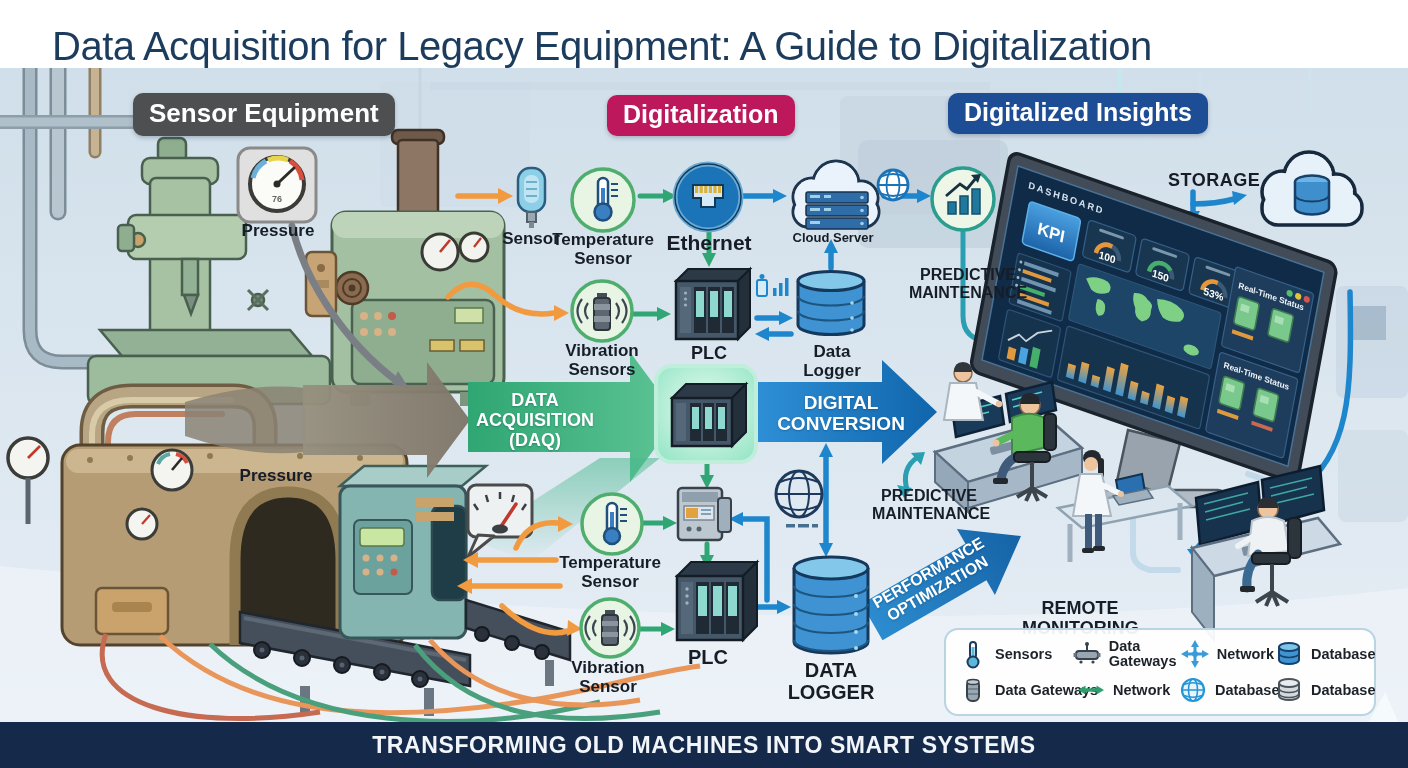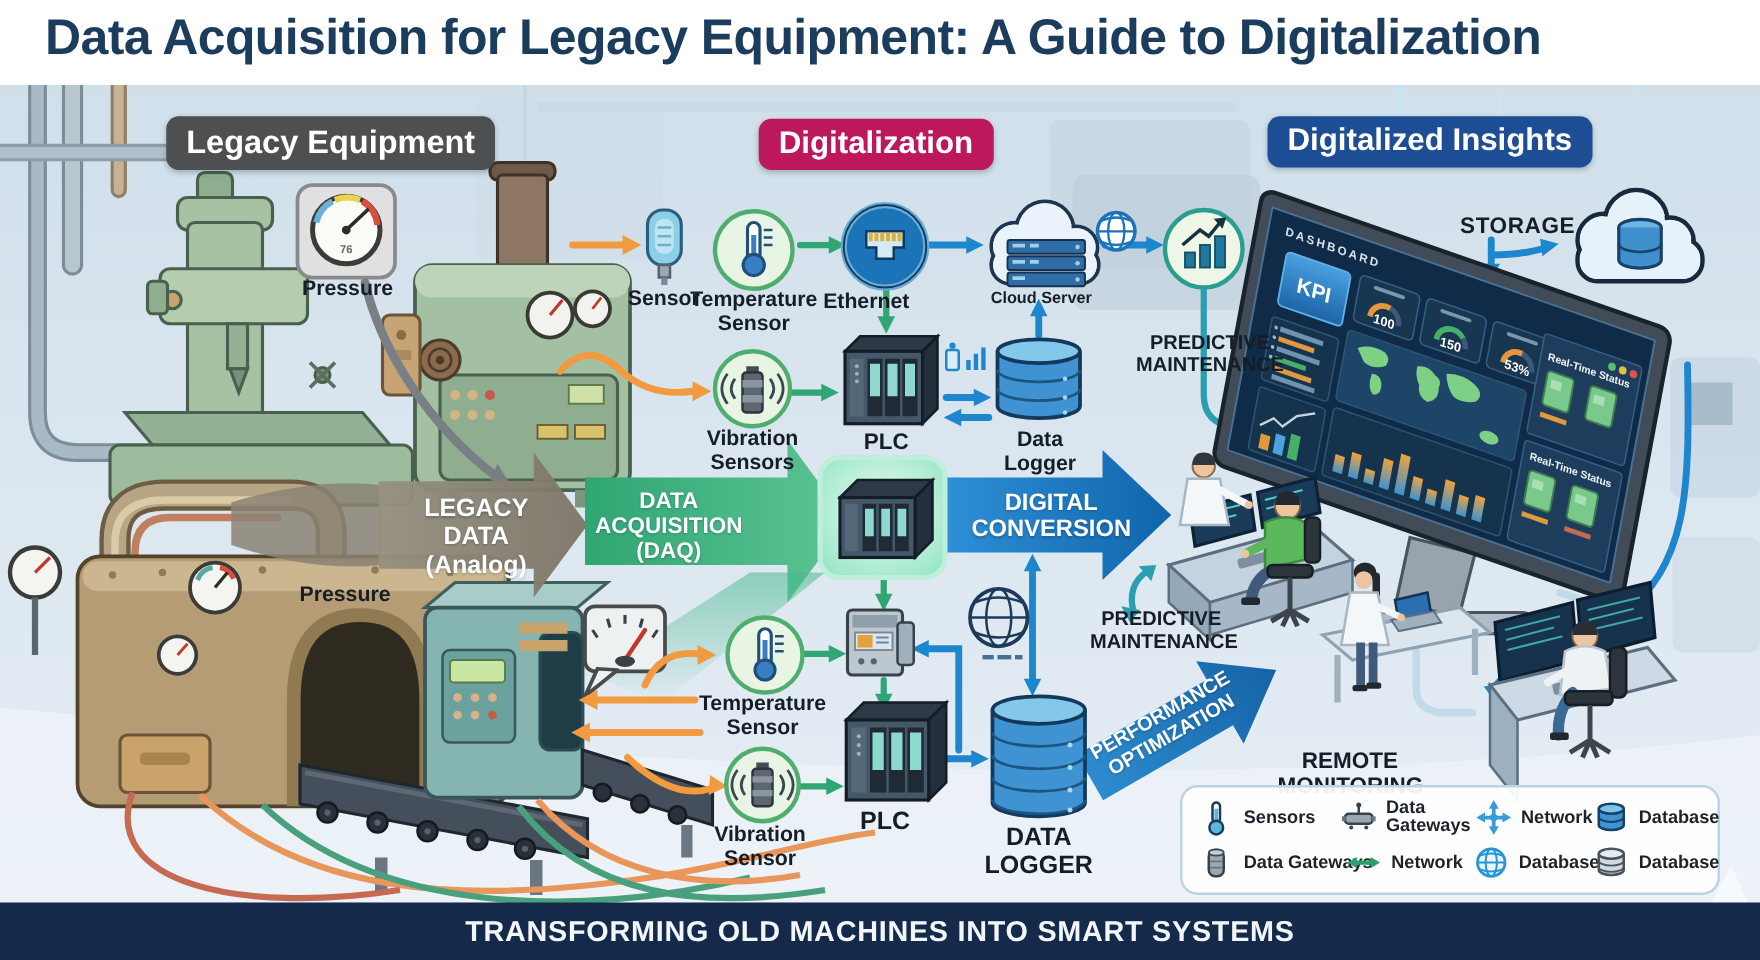--- a/index.html
+++ b/index.html
@@ -1,29 +1,29 @@
 <!DOCTYPE html>
 <html><head>
 <meta charset="utf-8">
 <style>
   html,body{margin:0;padding:0;background:#9aa7b4;}
   .canvas{position:relative;width:1408px;height:768px;overflow:hidden;
     font-family:"Liberation Sans",sans-serif;background:#dfe9f1;}
   .titlebar{position:absolute;top:0;left:0;width:1408px;height:68px;background:#ffffff;z-index:3;}
-  .titlebar h1{margin:0;padding:8px 0 0 36px;font-size:40px;font-weight:bold;
+  .titlebar h1{margin:16px;padding:8px 0 0 36px;font-size:40px;font-weight:normal;
     color:#1c3c5e;letter-spacing:-0.5px;white-space:nowrap;}
   .footerbar{position:absolute;left:0;bottom:0;width:1408px;height:46px;background:#15294a;z-index:3;
     display:flex;align-items:center;justify-content:center;box-sizing:border-box;}
   .footerbar .txt{color:#f2f6fa;font-size:23px;font-weight:bold;letter-spacing:.6px;white-space:nowrap;}
   svg.bg{position:absolute;left:0;top:0;z-index:1;}
   .badge{position:absolute;z-index:2;color:#fff;font-weight:bold;border-radius:10px;
     padding:5px 16px 7px 16px;white-space:nowrap;box-shadow:0 2px 4px rgba(20,40,60,.25);}
   .badge.legacy{left:133px;top:93px;background:#4d4f50;font-size:26px;}
   .badge.digi{left:607px;top:95px;background:#be185d;font-size:25px;}
-  .badge.insight{left:1014px;top:93px;background:#1d4d94;font-size:25px;}
+  .badge.insight{left:948px;top:93px;background:#1d4d94;font-size:25px;}
   .lbl{position:absolute;z-index:2;font-weight:bold;color:#161d26;text-align:center;
     white-space:pre-line;line-height:1.12;}
   .arrowtxt{color:#ffffff;text-shadow:0 1px 2px rgba(10,40,60,.3);}
   .legend{position:absolute;left:944px;top:628px;width:432px;height:88px;z-index:2;
     background:rgba(255,255,255,.93);border:2px solid #b9d4e2;border-radius:14px;
     box-sizing:border-box;padding:6px 0 6px 12px;display:flex;flex-direction:column;justify-content:space-around;}
   .lg-row{display:flex;align-items:center;}
   .lg-item{display:flex;align-items:center;gap:7px;}
   .lg-row .lg-item:nth-child(1){width:118px;}
   .lg-row .lg-item:nth-child(2){width:112px;}
@@ -739,40 +739,38 @@
   </g>
 </svg>
 
 <div class="titlebar">
   <h1>Data Acquisition for Legacy Equipment: A Guide to Digitalization</h1>
 </div>
 <div class="footerbar">
   <span class="txt">TRANSFORMING OLD MACHINES INTO SMART SYSTEMS</span>
 </div>
 
-<div class="badge legacy">Legacy Equipment</div>
+<div class="badge legacy">Sensor Equipment</div>
 <div class="badge digi">Digitalization</div>
 <div class="badge insight">Digitalized Insights</div>
 
 <div class="lbl" style="left:495px;top:229px;width:72px;font-size:17px">Sensor</div>
 <div class="lbl" style="left:544px;top:230px;width:118px;font-size:17px">Temperature
 Sensor</div>
-<div class="lbl" style="left:650px;top:231px;width:86px;font-size:17px">Ethernet</div>
+<div class="lbl" style="left:666px;top:231px;width:86px;font-size:21px">Ethernet</div>
 <div class="lbl" style="left:779px;top:231px;width:108px;font-size:13px">Cloud Server</div>
 <div class="lbl" style="left:908px;top:266px;width:120px;font-size:16px">PREDICTIVE
 MAINTENANCE</div>
 <div class="lbl" style="left:552px;top:341px;width:100px;font-size:17px">Vibration
 Sensors</div>
 <div class="lbl" style="left:684px;top:343px;width:50px;font-size:18px">PLC</div>
 <div class="lbl" style="left:786px;top:342px;width:92px;font-size:17px">Data Logger</div>
 <div class="lbl" style="left:237px;top:221px;width:82px;font-size:17px">Pressure</div>
 <div class="lbl" style="left:235px;top:466px;width:82px;font-size:17px">Pressure</div>
 
-<div class="lbl arrowtxt" style="left:314px;top:396px;width:134px;font-size:20px">LEGACY DATA
-(Analog)</div>
 <div class="lbl arrowtxt" style="left:471px;top:390px;width:128px;font-size:18px">DATA
 ACQUISITION
 (DAQ)</div>
 <div class="lbl arrowtxt" style="left:777px;top:392px;width:128px;font-size:19px">DIGITAL
 CONVERSION</div>
 <div class="lbl arrowtxt" style="left:863px;top:563px;width:140px;font-size:16px;transform:rotate(-30deg)">PERFORMANCE
 OPTIMIZATION</div>
 
 <div class="lbl" style="left:551px;top:553px;width:118px;font-size:17px">Temperature
 Sensor</div>

